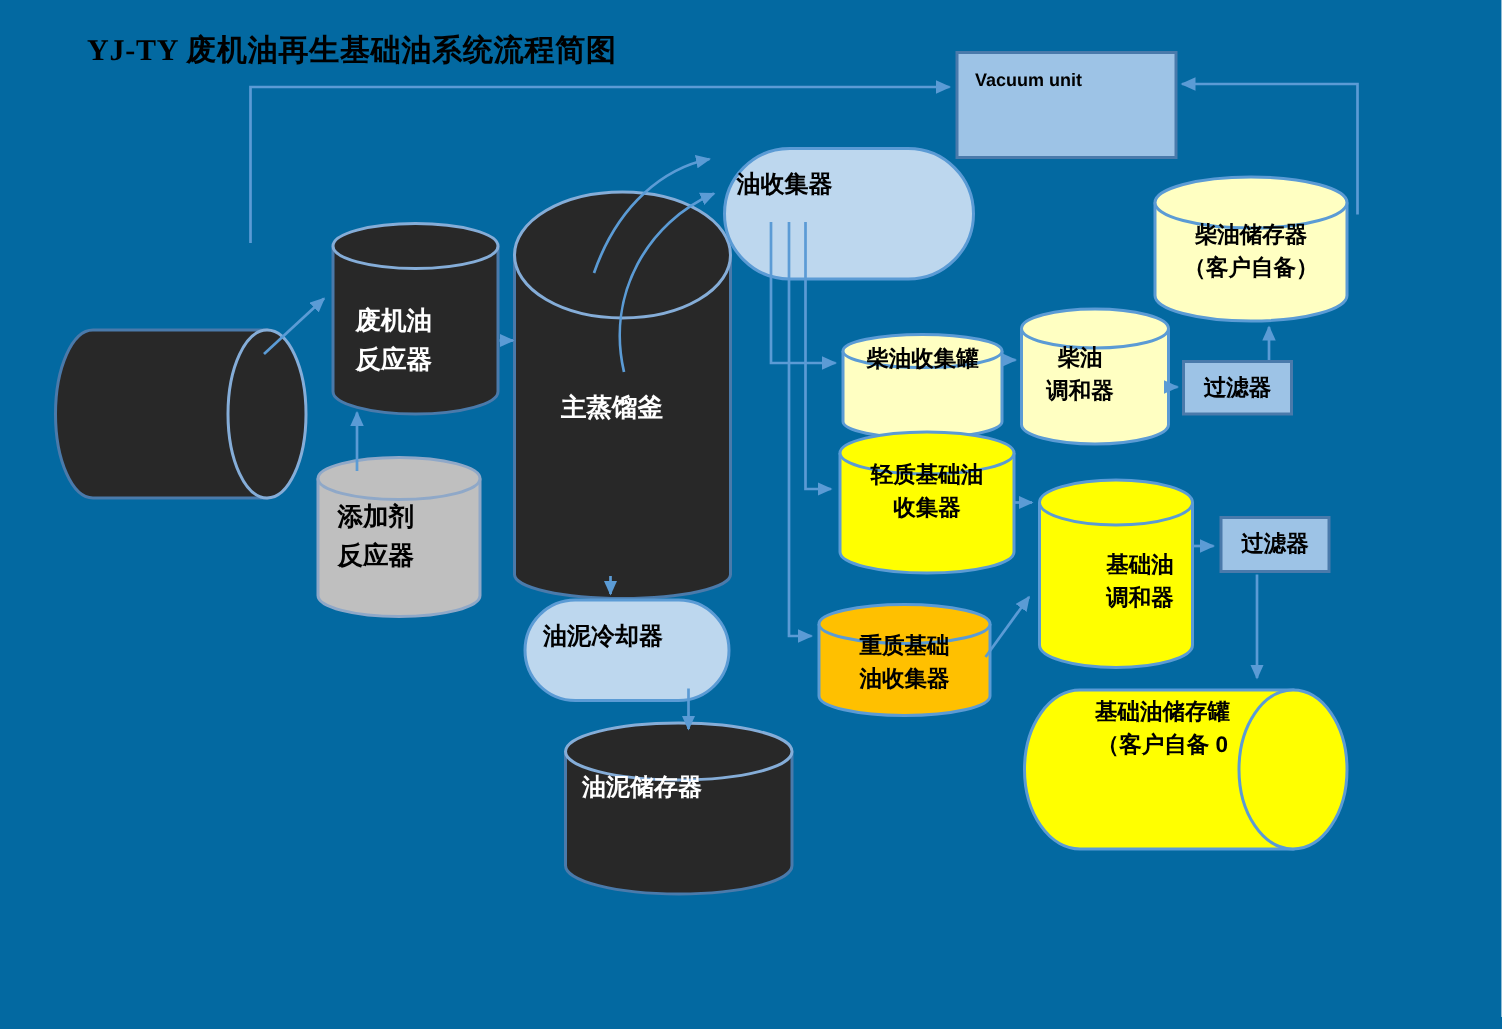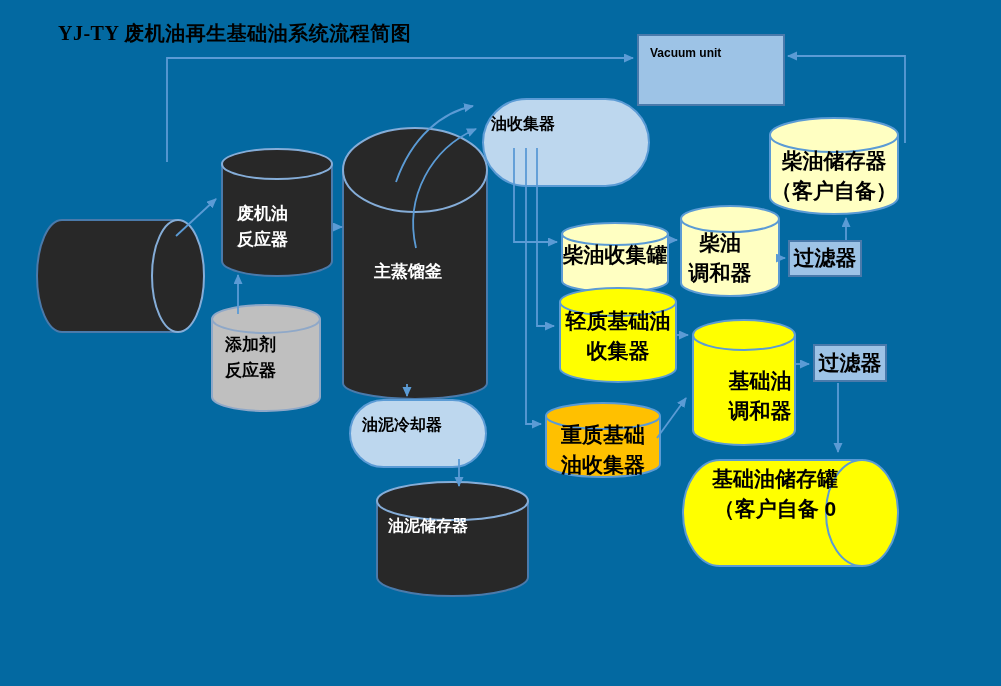--- a/index.html
+++ b/index.html
@@ -1,19 +1,19 @@
 <!DOCTYPE html>
 <html><head>
 <meta charset="utf-8">
 <style>
   html,body{margin:0;padding:0;background:#fff;}
   .stage{position:relative;width:1001px;height:686px;background:#0369a1;overflow:hidden;
          font-family:"Liberation Sans",sans-serif;}
   .stage svg{position:absolute;left:0;top:0;}
-  .lbl{position:absolute;font-weight:bold;color:#000;font-size:21px;line-height:1.45;
+  .lbl{position:absolute;font-weight:bold;color:#000;font-size:15px;line-height:1.45;
        white-space:pre-line;pointer-events:none;}
   .lbl.light{color:#ffffff;}
   .lbl.center{text-align:center;}
   .title{position:absolute;left:58px;top:20px;font-family:"Liberation Serif",serif;
          font-weight:bold;font-size:20px;color:#000;letter-spacing:.5px;white-space:nowrap;}
   .vacuum-lbl{font-size:12px;}
   .big{font-size:17px;line-height:1.55;}
   .mid{font-size:16px;}
   .boxlbl{display:flex;align-items:center;justify-content:center;}
 </style>
@@ -140,21 +140,21 @@
   <div class="lbl light big" style="left:237px;top:187px;margin-top:14px;">废机油
 反应器</div>
 
   <div class="lbl big" style="left:225px;top:332px;">添加剂
 反应器</div>
 
   <div class="lbl light big" style="left:374px;top:259px;">主蒸馏釜</div>
 
   <div class="lbl mid" style="left:491px;top:112px;">油收集器</div>
 
-  <div class="lbl center" style="left:562px;top:240px;width:106px;">柴油收集罐</div>
+  <div class="lbl center" style="left:562px;top:229px;width:106px;">柴油收集罐</div>
 
   <div class="lbl center" style="left:681px;top:228px;width:78px;">柴油
 调和器</div>
 
   <div class="lbl center boxlbl" style="left:789px;top:241px;width:72px;height:35px;">过滤器</div>
 
   <div class="lbl center" style="left:768px;top:146px;width:132px;">柴油储存器
 （客户自备）</div>
 
   <div class="lbl center" style="left:560px;top:306px;width:116px;">轻质基础油

